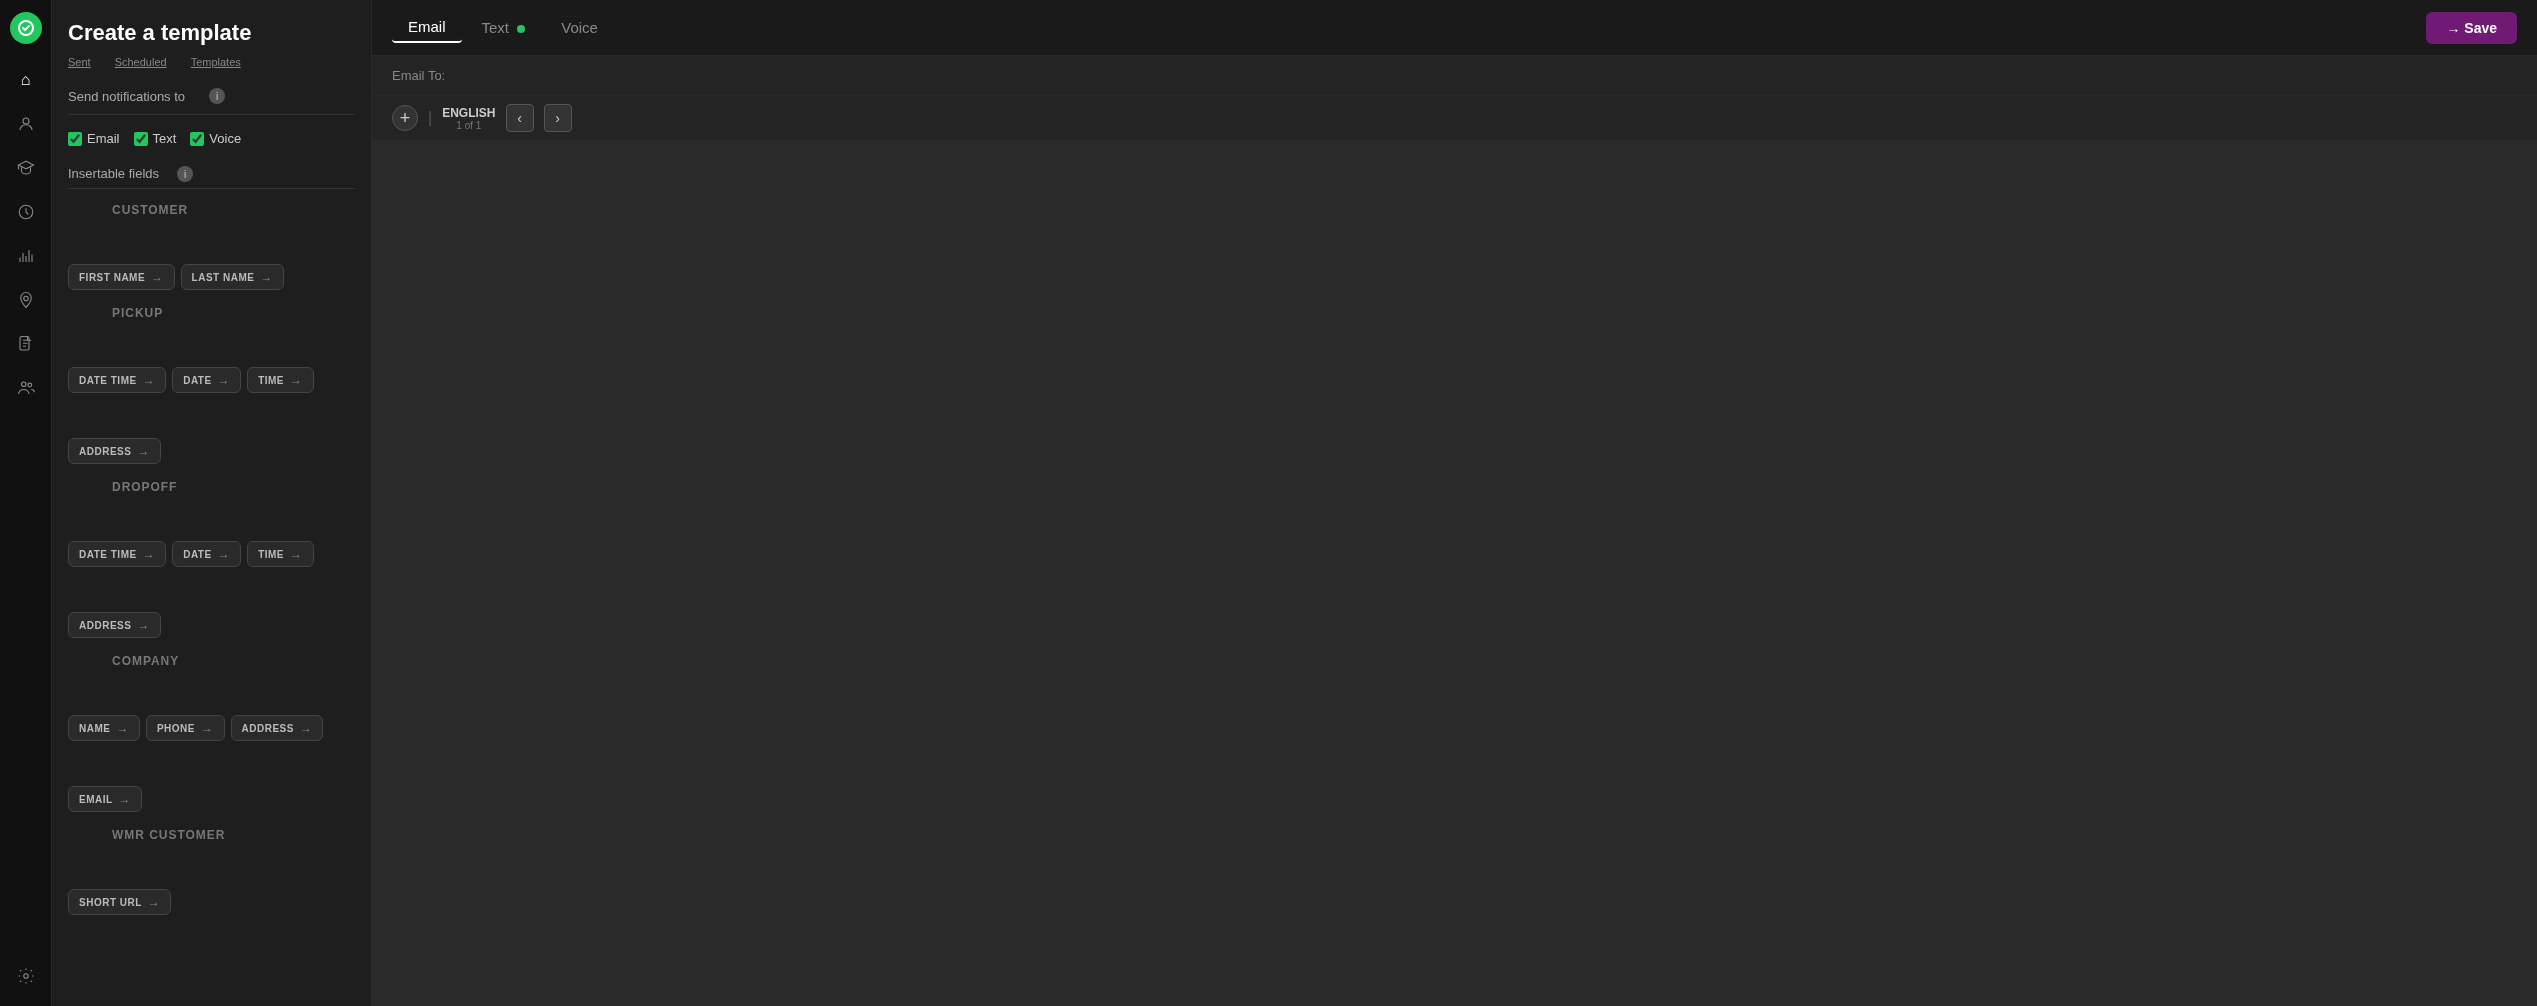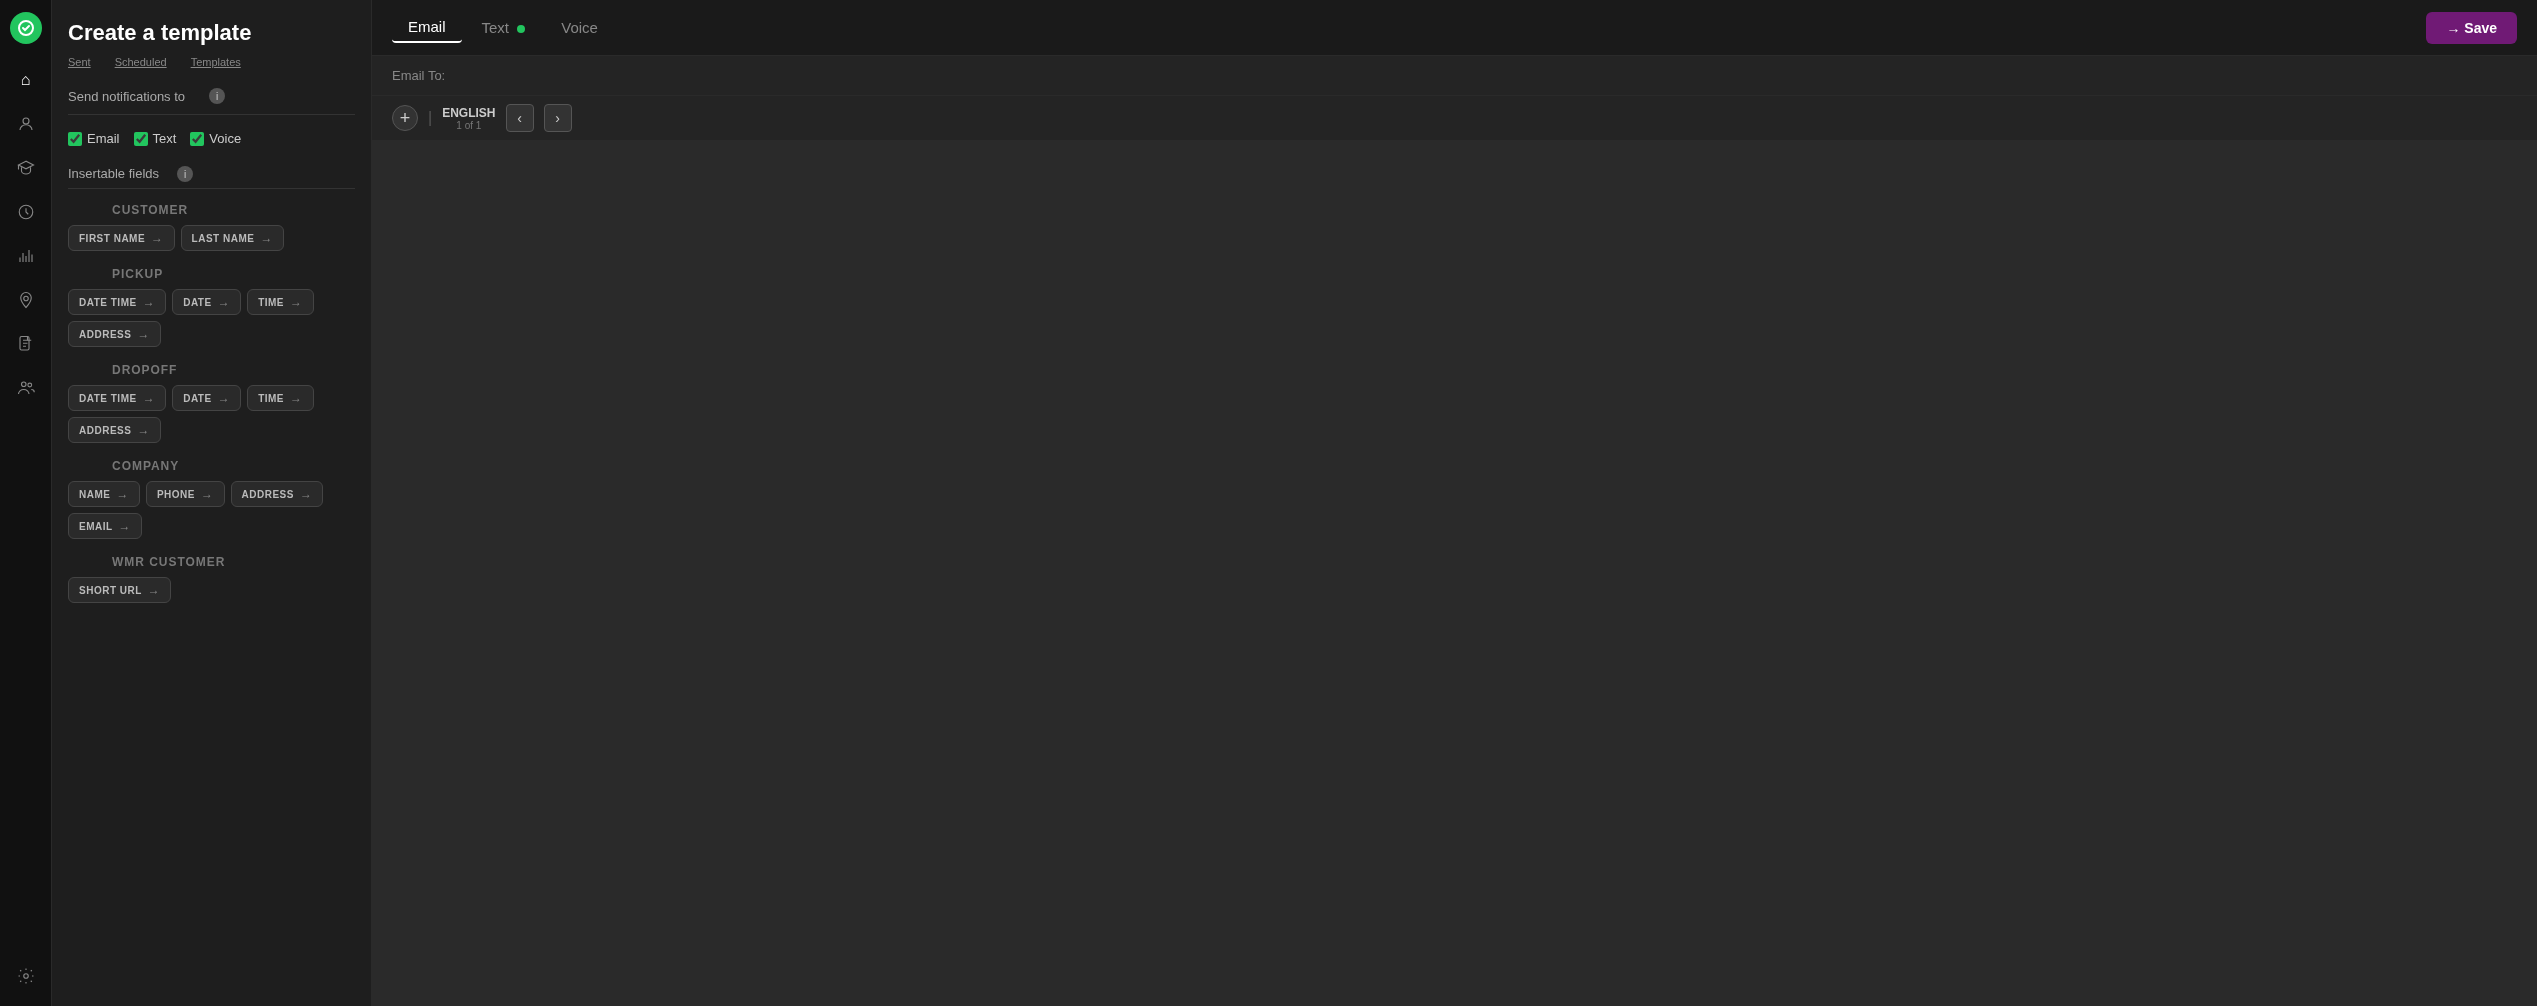--- a/index.html
+++ b/index.html
@@ -157,20 +157,21 @@
       font-size: 10px;
       font-weight: 600;
       letter-spacing: 0.05em;
       text-transform: uppercase;
       padding: 5px 10px;
       cursor: pointer;
       display: flex;
       align-items: center;
       gap: 6px;
       white-space: nowrap;
+      margin-top: 39px;
     }
     .arrow-icon {
       font-size: 12px;
       color: #888;
     }
 
     
     .main-content {
       flex: 1;
       display: flex;

